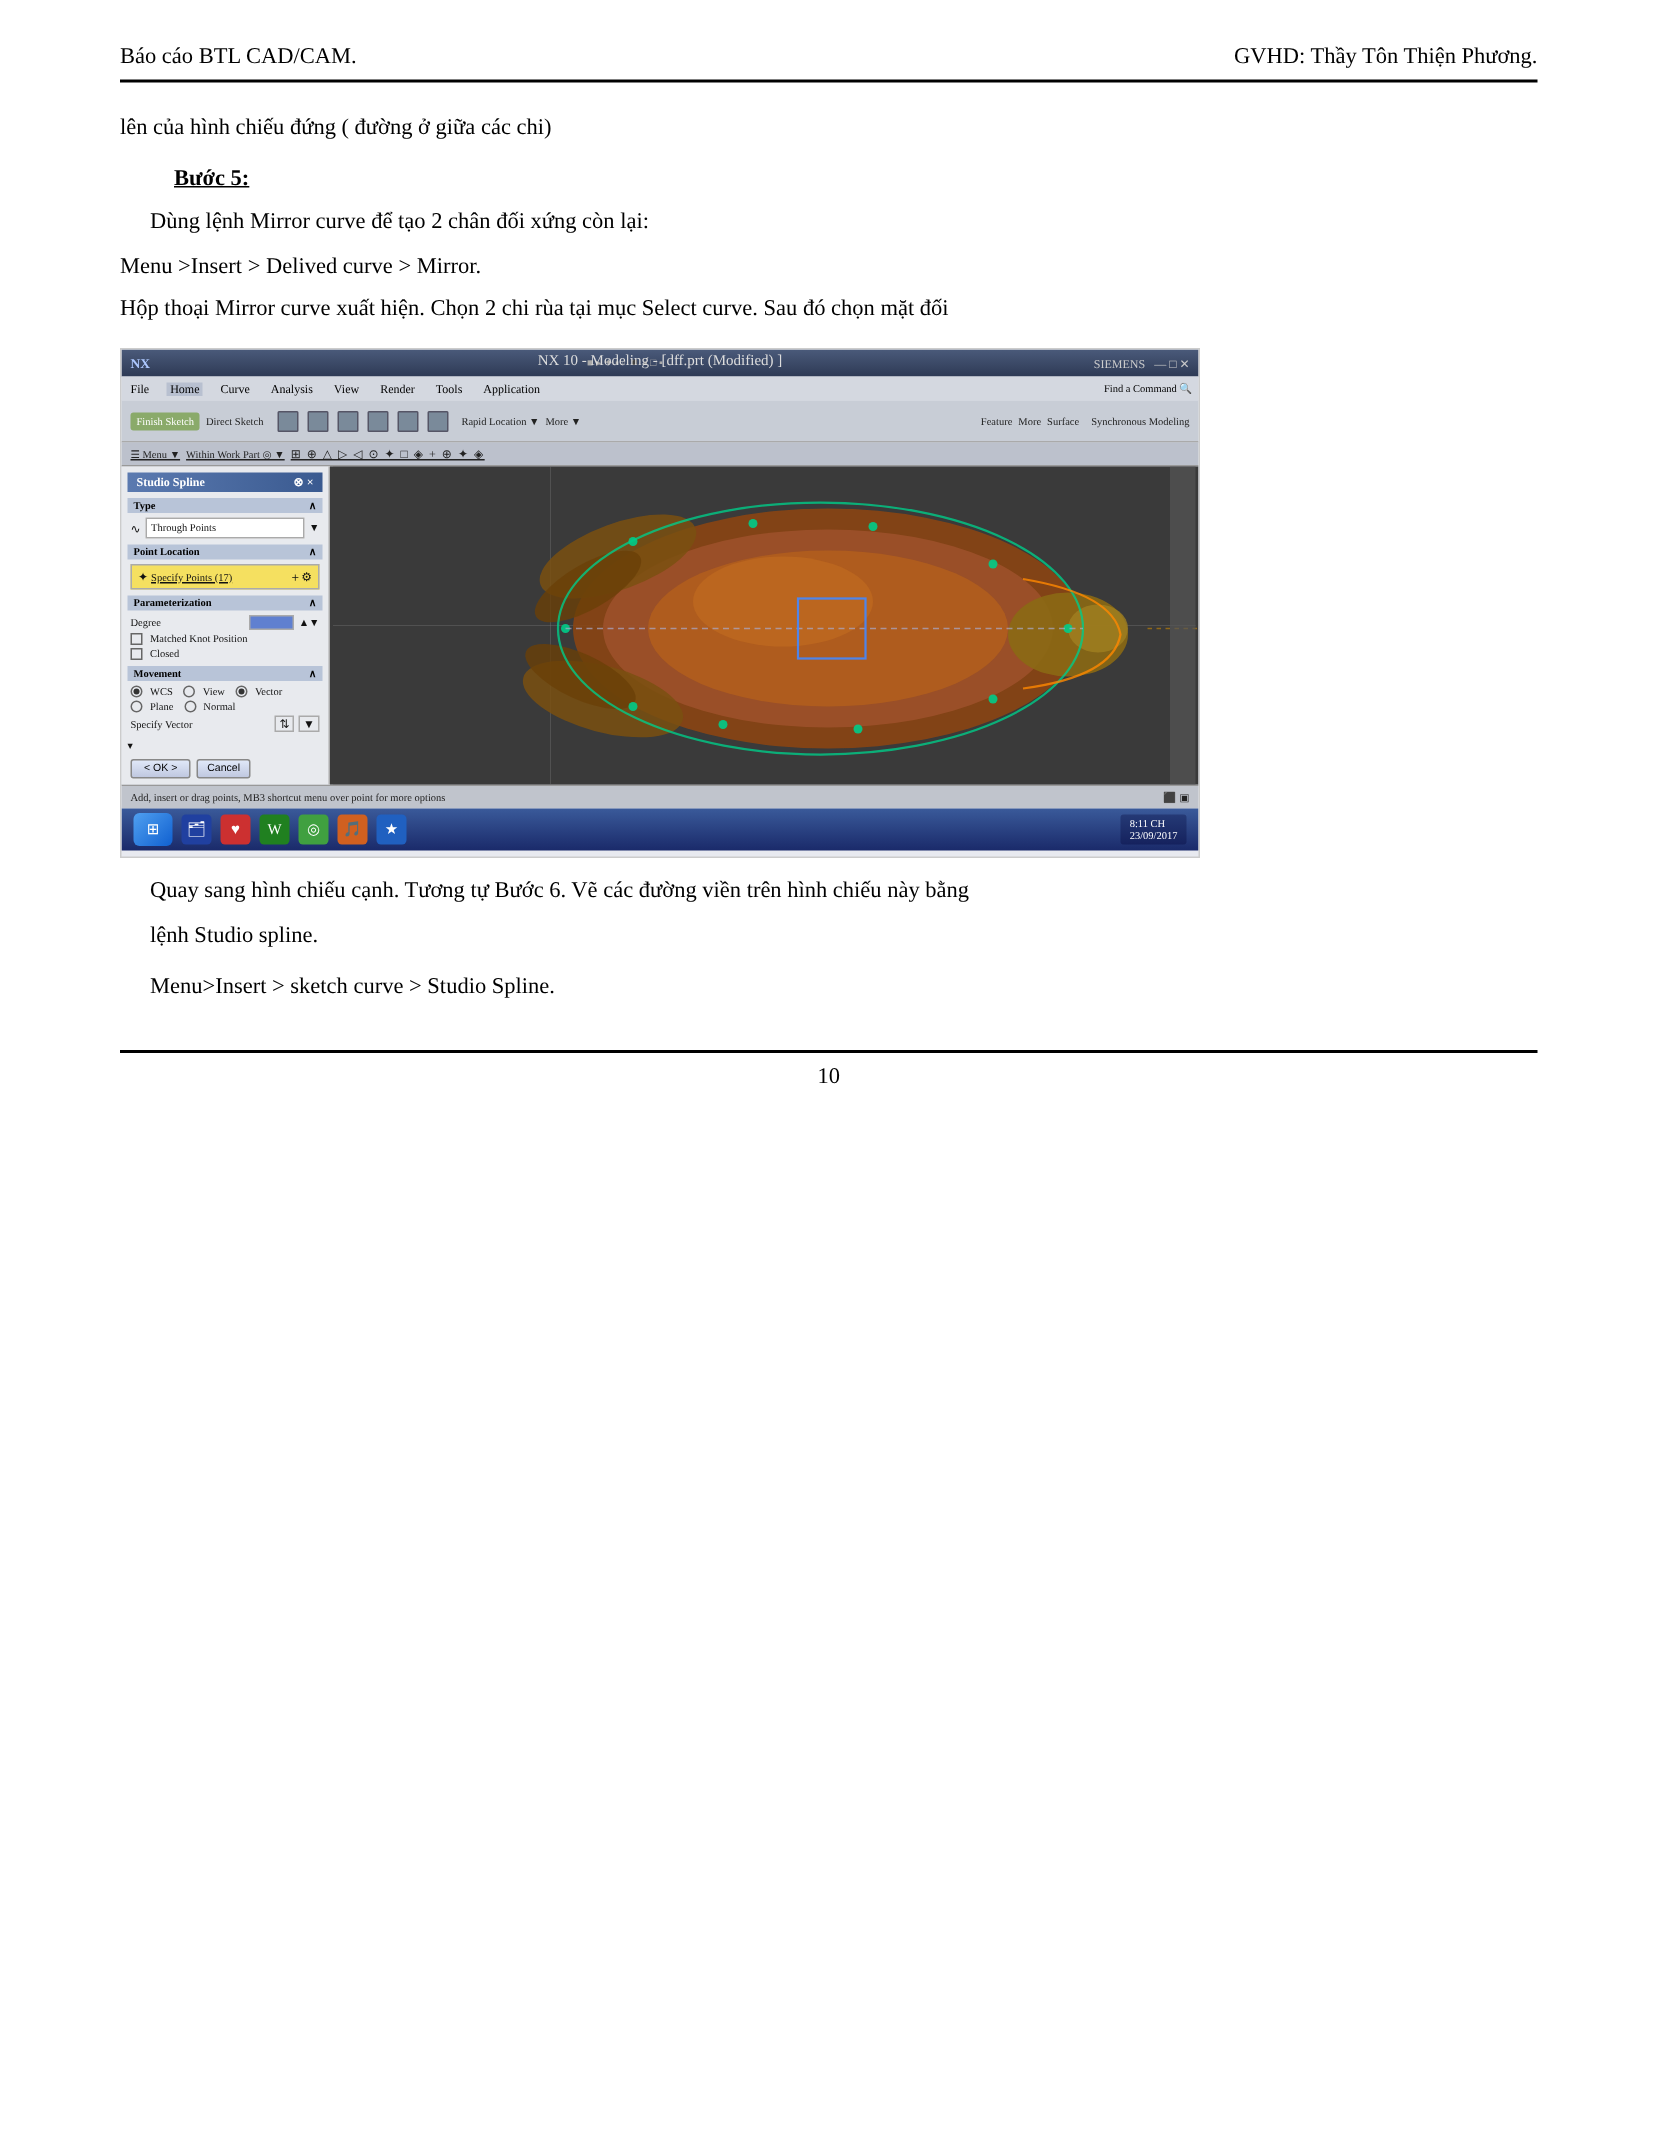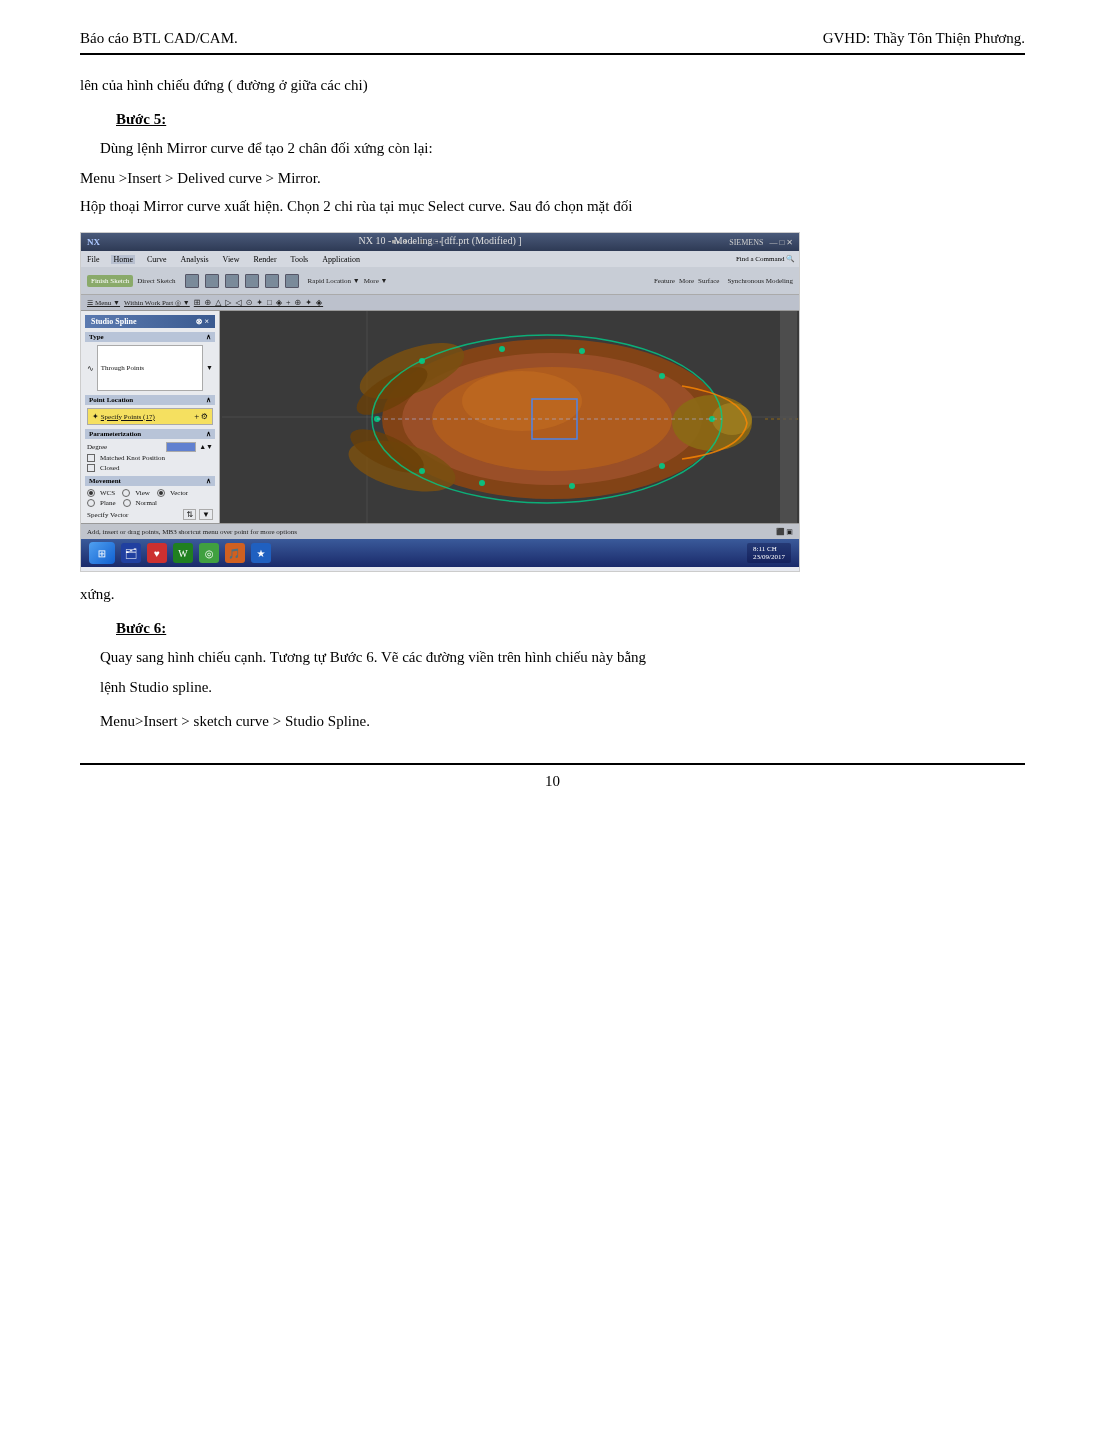--- a/index.html
+++ b/index.html
@@ -346,21 +346,21 @@
           <span>Studio Spline</span>
           <span>⊗ ×</span>
         </div>
 
         <div class="nx-sidebar-section">
           <span>Type</span>
           <span>∧</span>
         </div>
         <div class="nx-sidebar-row">
           <span style="font-size:8px;">∿</span>
-          <span style="border:1px solid #aaa;padding:18px 3px;background:#fff;flex:1;font-size:7px;">Through Points</span>
+          <span style="border:1px solid #aaa;padding:2px 3px;background:#fff;flex:1;font-size:7px;">Through Points</span>
           <span style="font-size:7px;">▼</span>
         </div>
 
         <div class="nx-sidebar-section">
           <span>Point Location</span>
           <span>∧</span>
         </div>
         <div class="nx-sidebar-row">
           <div class="nx-sidebar-yellow">
             <span style="font-size:8px;">✦</span>
@@ -487,23 +487,21 @@
       <div class="taskbar-btn" style="background:#d06020;color:#fff;">🎵</div>
       <div class="taskbar-btn" style="background:#2060c0;color:#fff;">★</div>
       <div class="taskbar-time">
         <div>8:11 CH</div>
         <div>23/09/2017</div>
       </div>
     </div>
 
   </div>
 
-  <p class="section-text">xứng.</p>
-
-  <span class="step-label">Bước  6:</span>
+
   <p class="section-text indent">Quay sang hình chiếu cạnh. Tương tự Bước  6. Vẽ các đường viền trên hình chiếu này bằng</p>
   <p class="section-text indent">lệnh Studio spline.</p>
 
   <div class="section-break"></div>
   <div class="section-break"></div>
 
   <p class="section-text indent">Menu&gt;Insert &gt; sketch curve &gt; Studio Spline.</p>
 
   <div class="footer-line">
     <span>10</span>

